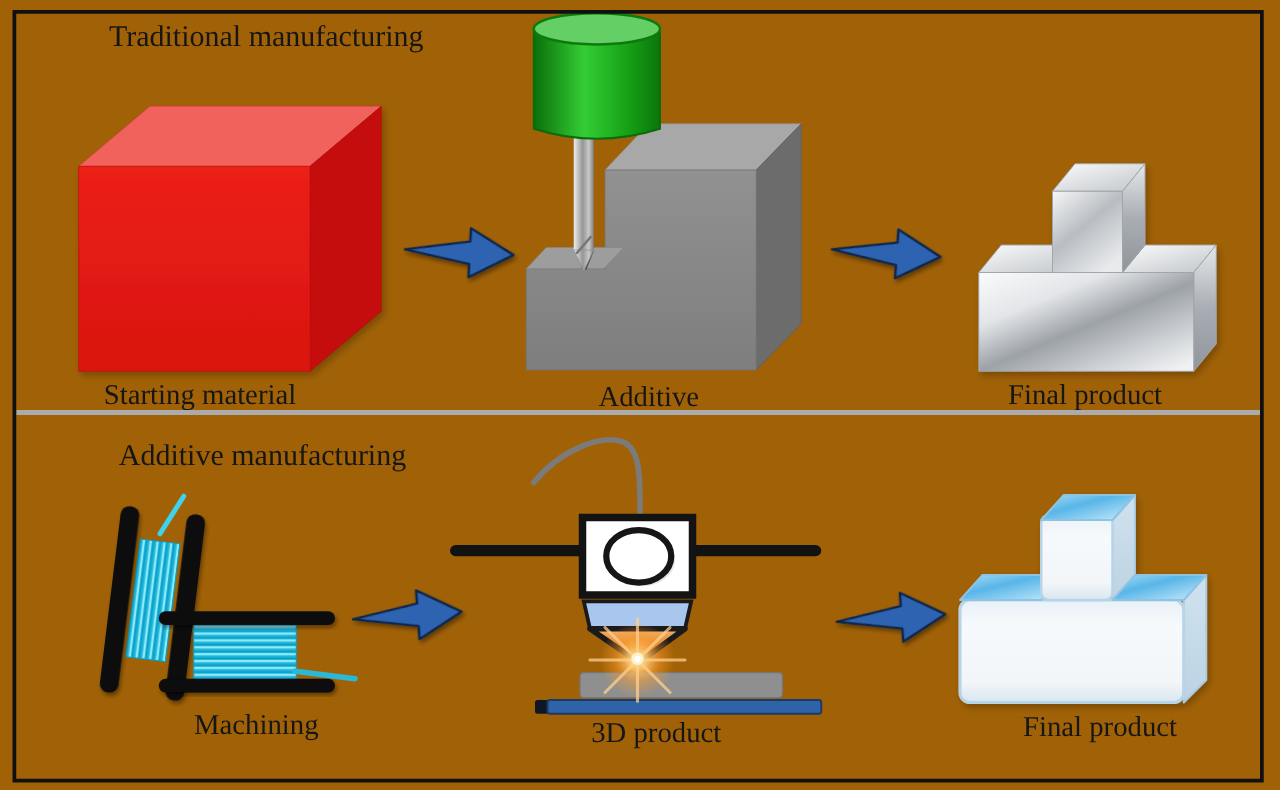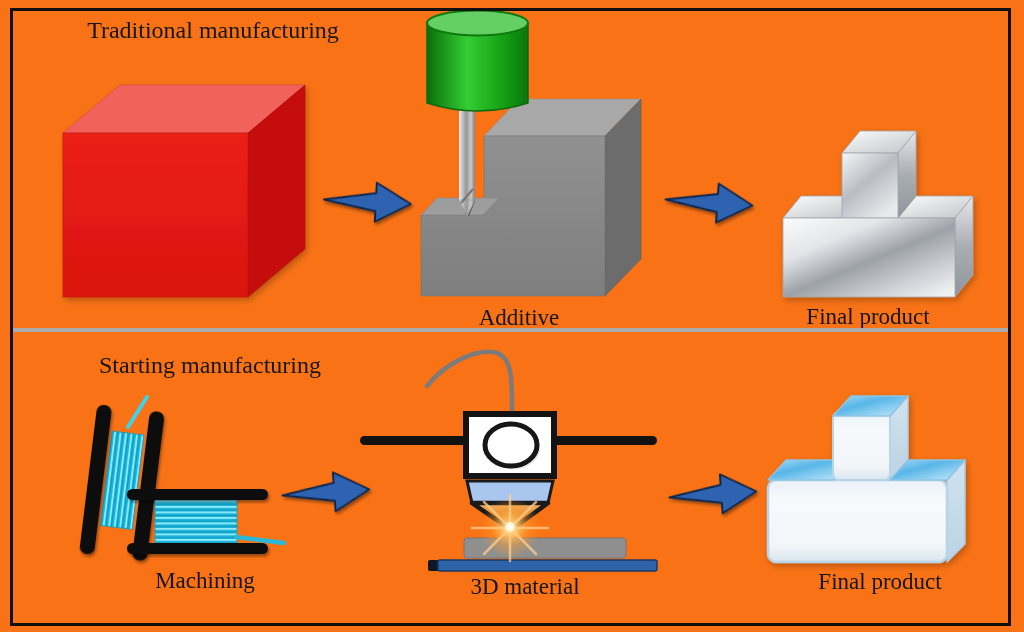--- a/index.html
+++ b/index.html
@@ -1,16 +1,16 @@
 <!DOCTYPE html>
 <html><head>
 <meta charset="utf-8">
 <style>
   html,body{margin:0;padding:0;background:#ffffff;}
-  .stage{position:relative;width:1024px;height:632px;background:#f97316;overflow:hidden;
+  .stage{position:relative;width:1024px;height:632px;background:#a16207;overflow:hidden;
          font-family:"Liberation Serif","DejaVu Serif",serif;}
   .frame{position:absolute;left:10px;top:8px;width:995px;height:612px;border:3px solid #101010;}
   .divider{position:absolute;left:13px;top:328px;width:995px;height:4px;background:#ababab;}
   .art{position:absolute;left:0;top:0;}
   .label{position:absolute;transform:translate(-50%,-50%);white-space:nowrap;color:#161616;
          font-size:23px;line-height:1;}
   .title{font-size:24px;}
 </style>
 </head>
 <body>
@@ -195,23 +195,24 @@
       <polygon points="890,416 908,396 908,462 890,480" fill="url(#glassSide)" stroke="#a9cbe2" stroke-width="1.5"></polygon>
       <rect x="768" y="480" width="179" height="82" rx="8" fill="url(#glassFront)" stroke="#b7d4e8" stroke-width="2.5"></rect>
       <polygon points="768,480 786,460 851,460 833,480" fill="url(#glassTop)" stroke="#8fc3e4" stroke-width="1.5"></polygon>
       <polygon points="890,480 908,460 965,460 947,480" fill="url(#glassTop)" stroke="#8fc3e4" stroke-width="1.5"></polygon>
       <rect x="833" y="412" width="57" height="68" rx="6" fill="url(#glassFront)" stroke="#b7d4e8" stroke-width="2"></rect>
       <polygon points="833,416 851,396 908,396 890,416" fill="url(#glassTop)" stroke="#8fc3e4" stroke-width="1.5"></polygon>
     </g>
   </svg>
 
   <div class="label title" style="left:213px;top:30px">Traditional manufacturing</div>
+  <div class="label" style="left:160px;top:316px">Starting material</div>
   <div class="label" style="left:519px;top:317px">Additive</div>
   <div class="label" style="left:868px;top:316px">Final product</div>
 
-  <div class="label title" style="left:210px;top:365px">Starting manufacturing</div>
+  <div class="label title" style="left:210px;top:365px">Additive manufacturing</div>
   <div class="label" style="left:205px;top:580px">Machining</div>
-  <div class="label" style="left:525px;top:586px">3D material</div>
+  <div class="label" style="left:525px;top:586px">3D product</div>
   <div class="label" style="left:880px;top:581px">Final product</div>
 
   <div class="divider"></div>
   <div class="frame"></div>
 </div>
 
 </body></html>

